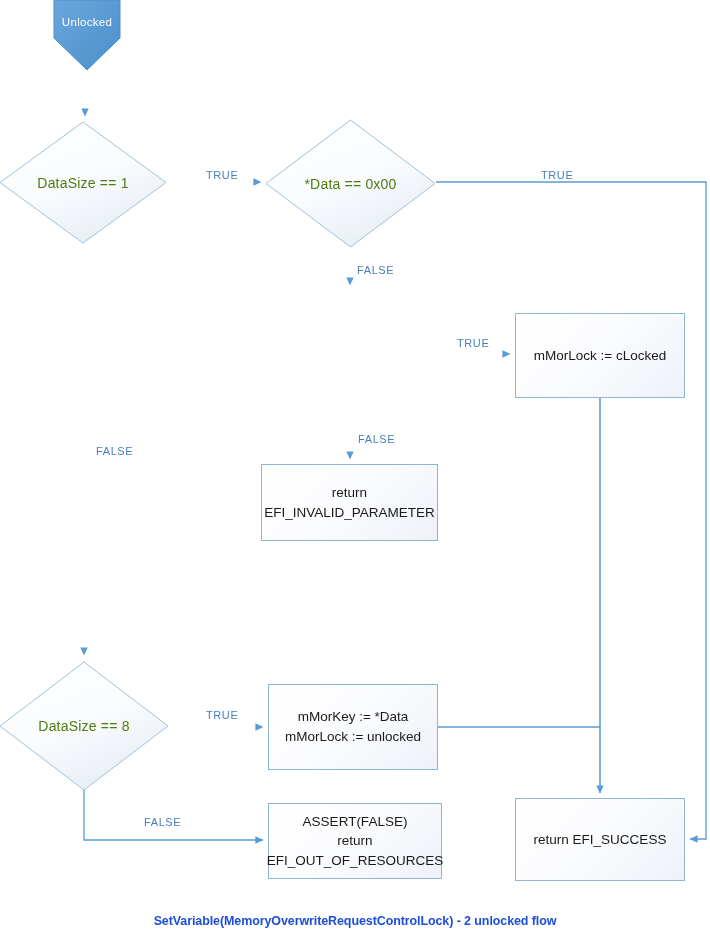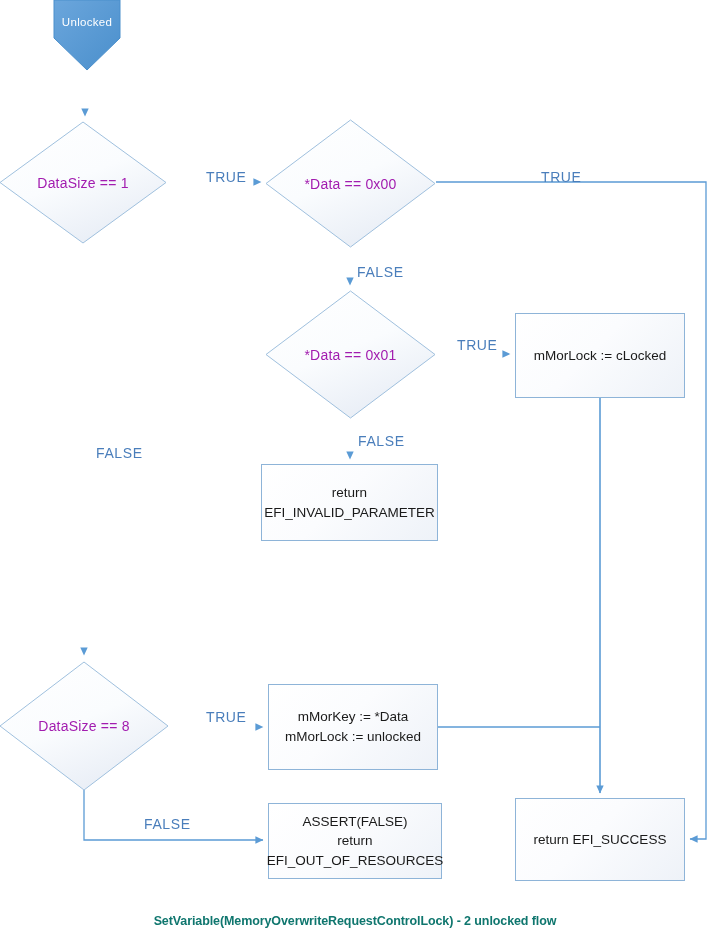--- a/index.html
+++ b/index.html
@@ -56,53 +56,53 @@
   }
   .diamond .dlabel {
     position: absolute;
     left: 0; top: 0;
     width: 100%;
     height: 100%;
     display: flex;
     align-items: center;
     justify-content: center;
     font-size: 14px;
-    color: #a21caf;
+    color: #4d7c0f;
     letter-spacing: .2px;
     white-space: nowrap;
   }
   
   .start {
     position: absolute;
   }
   .start .slabel {
     position: absolute;
     left: 0;
     top: 16px;
     width: 100%;
     text-align: center;
     color: #ffffff;
     font-size: 11.5px;
     letter-spacing: .3px;
   }
   .edge-label {
     position: absolute;
     color: #4a7ebb;
-    font-size: 14px;
+    font-size: 11px;
     letter-spacing: .6px;
     white-space: nowrap;
   }
   .caption {
     position: absolute;
     left: 0;
     width: 710px;
     text-align: center;
     font-size: 12.5px;
     font-weight: bold;
-    color: #0f766e;
+    color: #1d4ed8;
     letter-spacing: -.1px;
   }
 </style>
 </head>
 <body>
 
 <div id="canvas">
 
   <svg class="layer" viewBox="0 0 710 939">
     <defs>
@@ -165,26 +165,20 @@
     <div class="dlabel">DataSize == 1</div>
   </div>
 
   <div class="diamond" style="left:265px; top:119px; width:171px; height:129px;">
     <svg width="171" height="129" viewBox="0 0 171 129">
       <path d="M85.5,1 L170,64.5 L85.5,128 L1,64.5 Z" fill="url(#boxGrad)" stroke="#9fc0de" stroke-width="1"></path>
     </svg>
     <div class="dlabel">*Data == 0x00</div>
   </div>
 
-  <div class="diamond" style="left:265px; top:290px; width:171px; height:129px;">
-    <svg width="171" height="129" viewBox="0 0 171 129">
-      <path d="M85.5,1 L170,64.5 L85.5,128 L1,64.5 Z" fill="url(#boxGrad)" stroke="#9fc0de" stroke-width="1"></path>
-    </svg>
-    <div class="dlabel">*Data == 0x01</div>
-  </div>
 
   <div class="diamond" style="left:-1px; top:661px; width:170px; height:130px;">
     <svg width="170" height="130" viewBox="0 0 170 130">
       <path d="M85,1 L169,65 L85,129 L1,65 Z" fill="url(#boxGrad)" stroke="#9fc0de" stroke-width="1"></path>
     </svg>
     <div class="dlabel">DataSize == 8</div>
   </div>
 
   <div class="node proc" style="left:515px; top:313px; width:170px; height:85px;">
     <div class="txt">mMorLock := cLocked</div>

